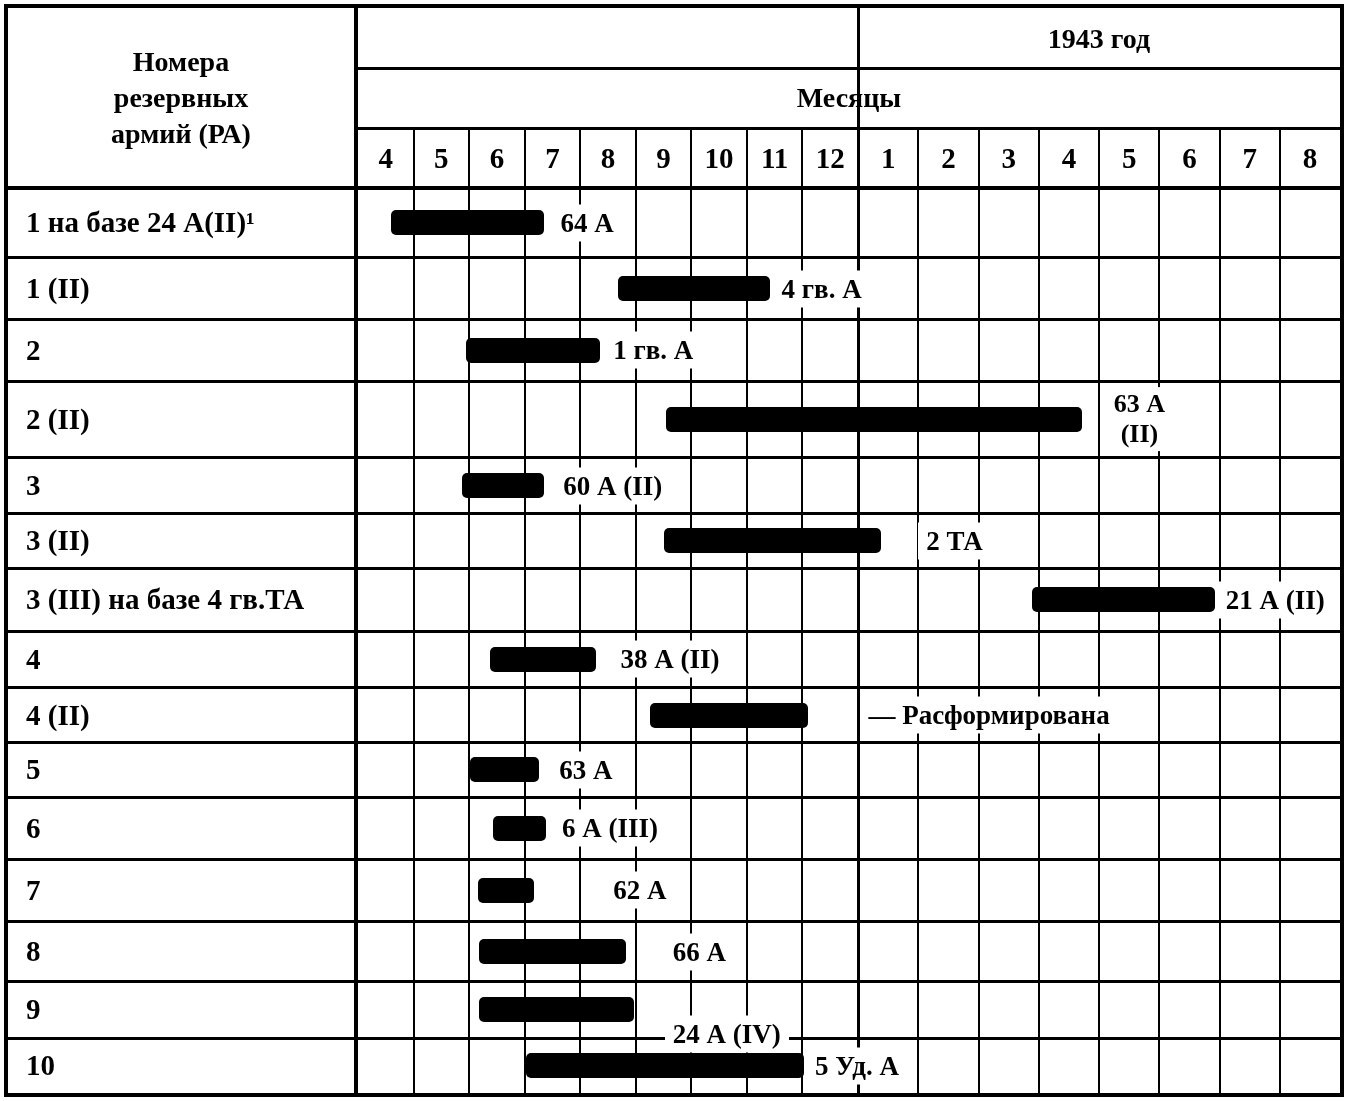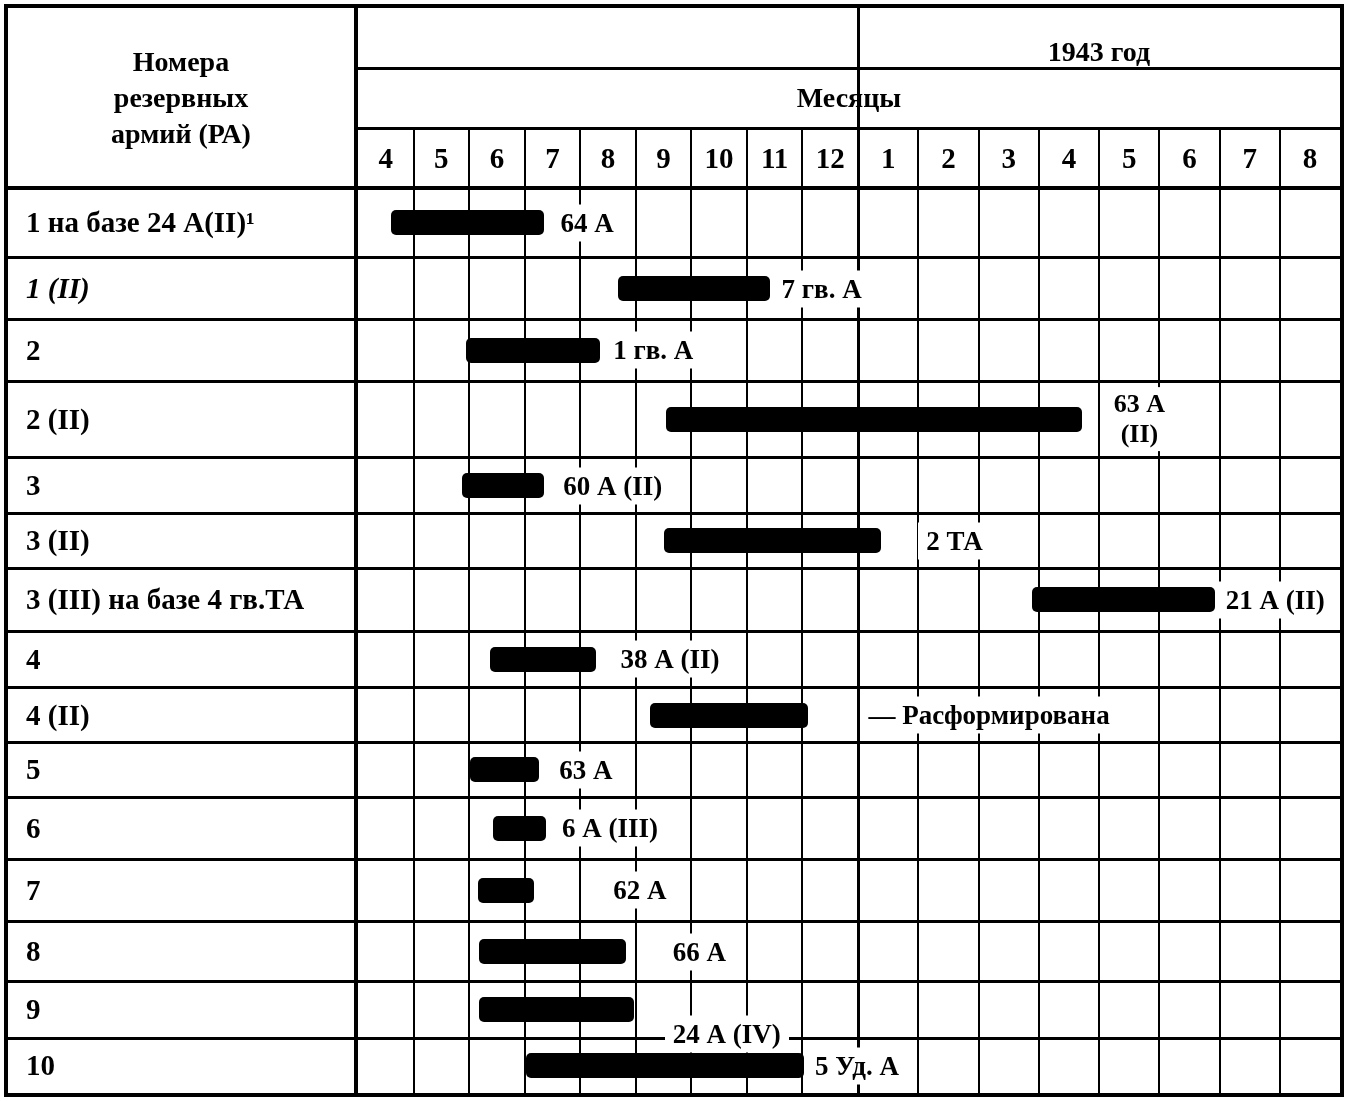--- a/index.html
+++ b/index.html
@@ -33,21 +33,21 @@
 </head>
 <body>
 
 <div class="canvas">
   <div class="frame" id="frame">
 
     <div class="cell row-axis-title" id="rowAxisCell" style="left: 0px; top: 0px; width: 346px; height: 180px;">
       <div class="inner">Номера резервных армий (РА)</div>
     </div>
 
-    <div class="cell year-cell" id="yearCell1" style="left: 850px; top: 14px; width: 482px; height: 60px;">1943 год</div>
+    <div class="cell year-cell" id="yearCell1" style="left: 850px; top: 1px; width: 482px; height: 60px;">1943 год</div>
     <div class="cell months-title" id="monthsTitleCell" style="left: 350px; top: 60px; width: 982px; height: 60px;">Месяцы</div>
 
     <div id="monthRow">
         <div class="month-cell" style="left: 350px; top: 120px; width: 55.5556px; height: 60px;">4</div>
         <div class="month-cell" style="left: 405.556px; top: 120px; width: 55.5556px; height: 60px;">5</div>
         <div class="month-cell" style="left: 461.111px; top: 120px; width: 55.5556px; height: 60px;">6</div>
         <div class="month-cell" style="left: 516.667px; top: 120px; width: 55.5556px; height: 60px;">7</div>
         <div class="month-cell" style="left: 572.222px; top: 120px; width: 55.5556px; height: 60px;">8</div>
         <div class="month-cell" style="left: 627.778px; top: 120px; width: 55.5556px; height: 60px;">9</div>
         <div class="month-cell" style="left: 683.333px; top: 120px; width: 55.5556px; height: 60px;">10</div>
@@ -95,23 +95,23 @@
         <div class="hline" style="left: 0px; top: 787.807px; width: 1332px; height: 3px;"></div>
         <div class="hline" style="left: 0px; top: 849.534px; width: 1332px; height: 3px;"></div>
         <div class="hline" style="left: 0px; top: 912.257px; width: 1332px; height: 3px;"></div>
         <div class="hline" style="left: 0px; top: 971.993px; width: 1332px; height: 3px;"></div>
         <div class="hline" style="left: 0px; top: 1028.74px; width: 1332px; height: 3px;"></div>
       </div>
     <div id="rowsLayer">
         <div class="army-label" style="left: 0px; top: 180px; width: 346px; height: 69.692px;">1 на базе 24 А(II)¹</div>
         <div class="bar" style="left: 383.333px; top: 202.346px; width: 152.778px; height: 25px; background: rgb(0, 0, 0);"></div>
         <div class="bar-label" style="left: 544.444px; top: 214.846px;">64 А</div>
-        <div class="army-label" style="left: 0px; top: 249.692px; width: 346px; height: 61.7272px; font-style: italic;">1 (II)</div>
+        <div class="army-label" style="left: 0px; top: 249.692px; width: 346px; height: 61.7272px;">1 (II)</div>
         <div class="bar" style="left: 610px; top: 268.056px; width: 151.667px; height: 25px; background: rgb(0, 0, 0);"></div>
-        <div class="bar-label" style="left: 765.556px; top: 280.556px;">7 гв. А</div>
+        <div class="bar-label" style="left: 765.556px; top: 280.556px;">4 гв. А</div>
         <div class="army-label" style="left: 0px; top: 311.419px; width: 346px; height: 61.7272px;">2</div>
         <div class="bar" style="left: 458.333px; top: 329.783px; width: 133.333px; height: 25px; background: rgb(0, 0, 0);"></div>
         <div class="bar-label" style="left: 597.222px; top: 342.283px; text-align: center;">1 гв. А</div>
         <div class="army-label" style="left: 0px; top: 373.146px; width: 346px; height: 76.6612px;">2 (II)</div>
         <div class="bar" style="left: 658.333px; top: 398.977px; width: 415.797px; height: 25px; background: rgb(0, 0, 0);"></div>
         <div class="bar-label two-line" style="left: 1095.82px; top: 411.477px;">
           <div>63 А</div>
           <div>(II)</div>
         </div>
         <div class="army-label" style="left: 0px; top: 449.807px; width: 346px; height: 55.7536px;">3</div>

